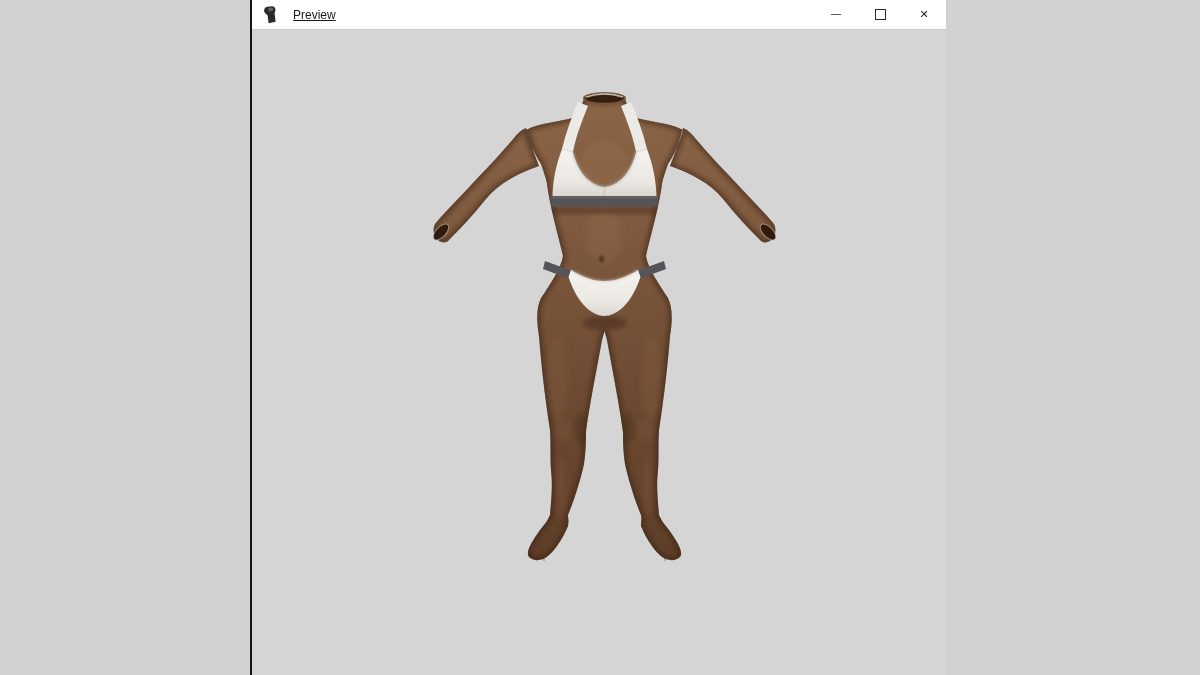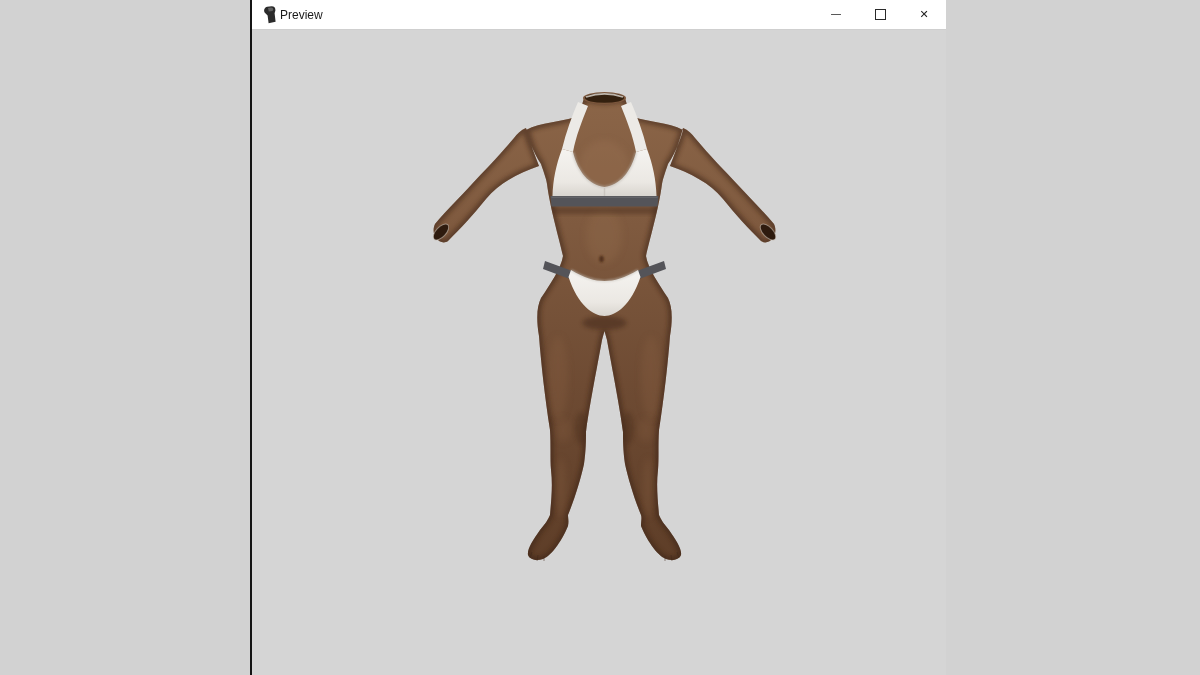--- a/index.html
+++ b/index.html
@@ -29,25 +29,26 @@
     align-items: center;
     box-sizing: border-box;
   }
   .titlebar .app-icon {
     width: 16px; height: 20px;
     margin-left: 10px;
     display: flex; align-items: center; justify-content: center;
     flex: 0 0 auto;
   }
   .titlebar .title {
-    margin-left: 2px;
+    margin-left: 15px;
     font-size: 12px;
     color: #1a1a1a;
     white-space: nowrap;
     flex: 1 1 auto;
+    text-decoration: underline;
   }
   .controls { display: flex; height: 30px; flex: 0 0 auto; }
   .ctrl-btn {
     width: 44px; height: 30px;
     display: flex; align-items: center; justify-content: center;
     background: transparent;
     border: none;
     padding: 0;
     cursor: default;
   }

